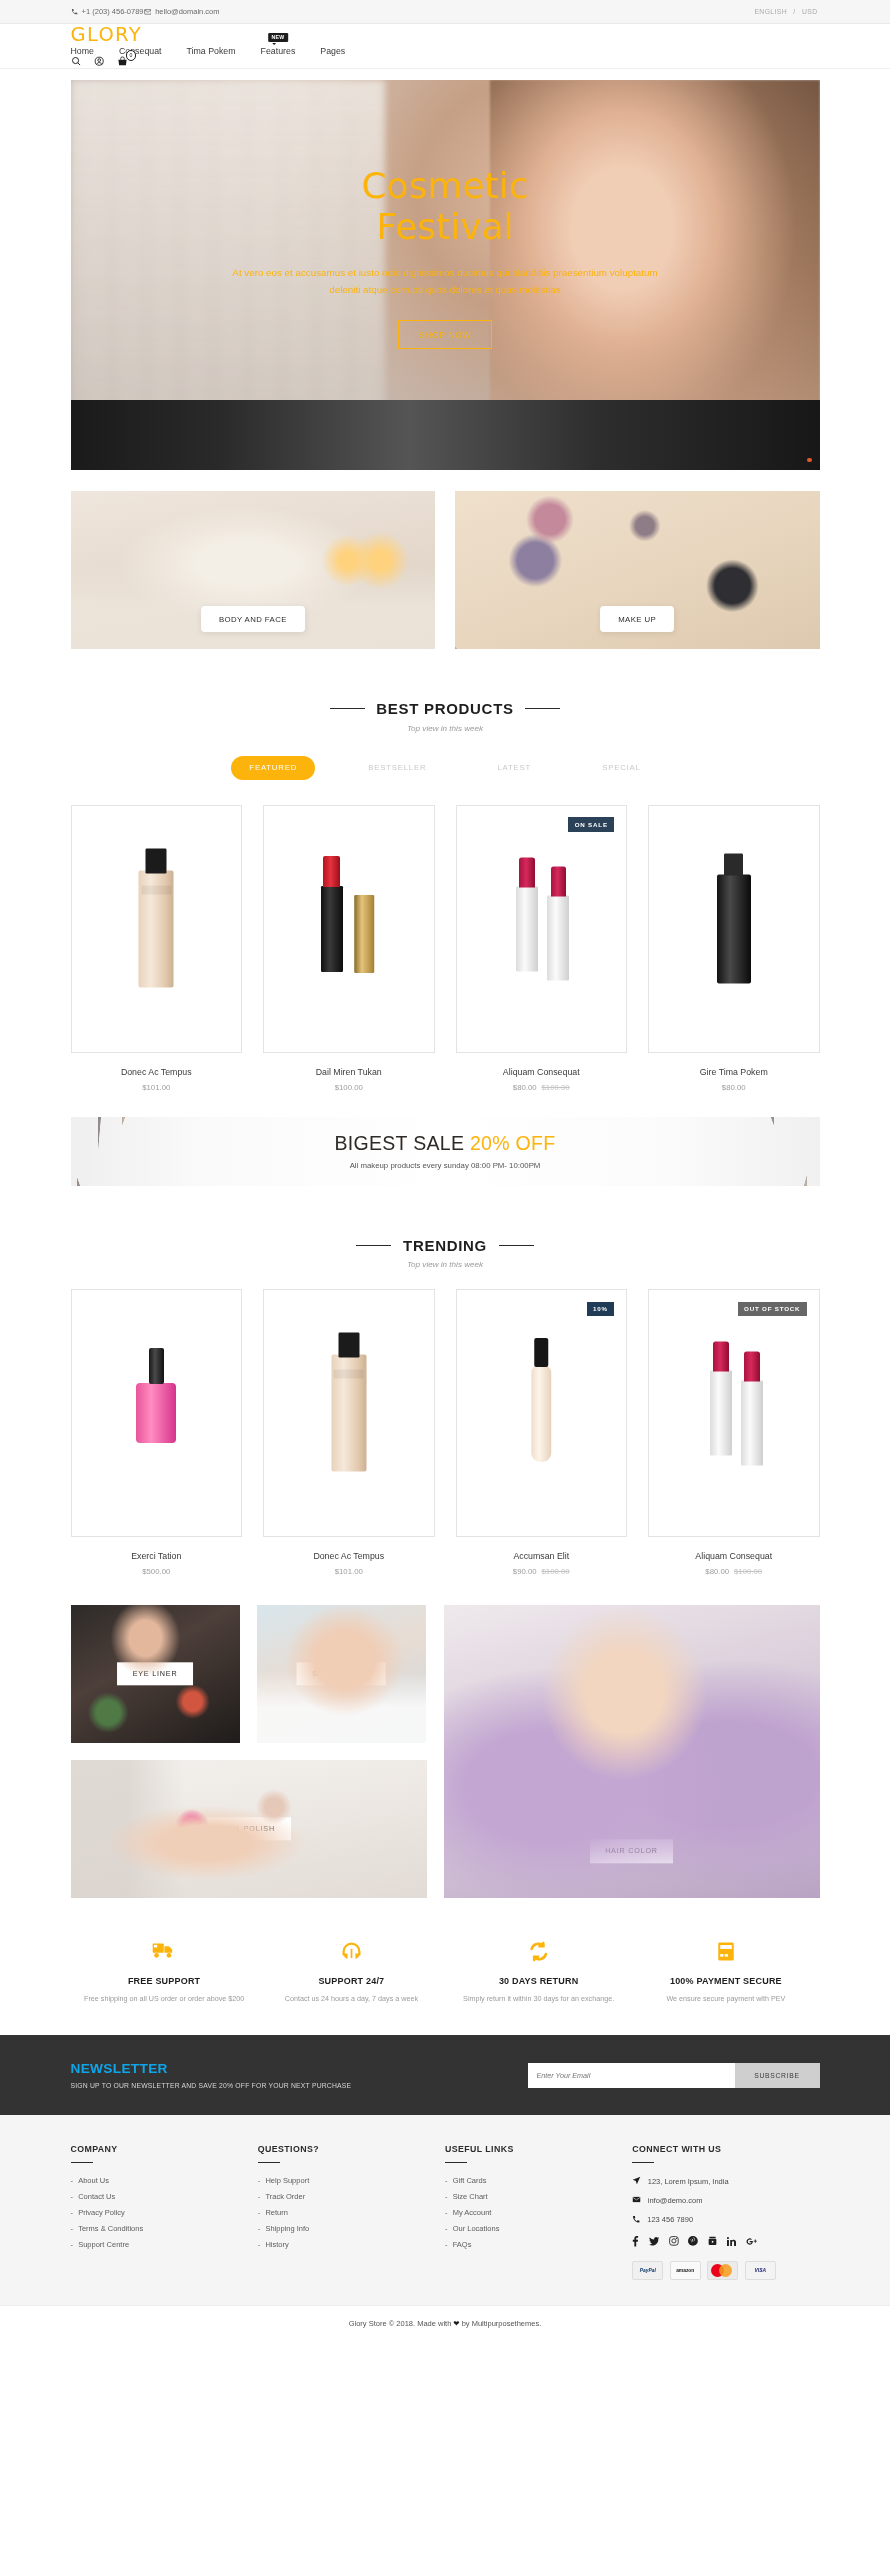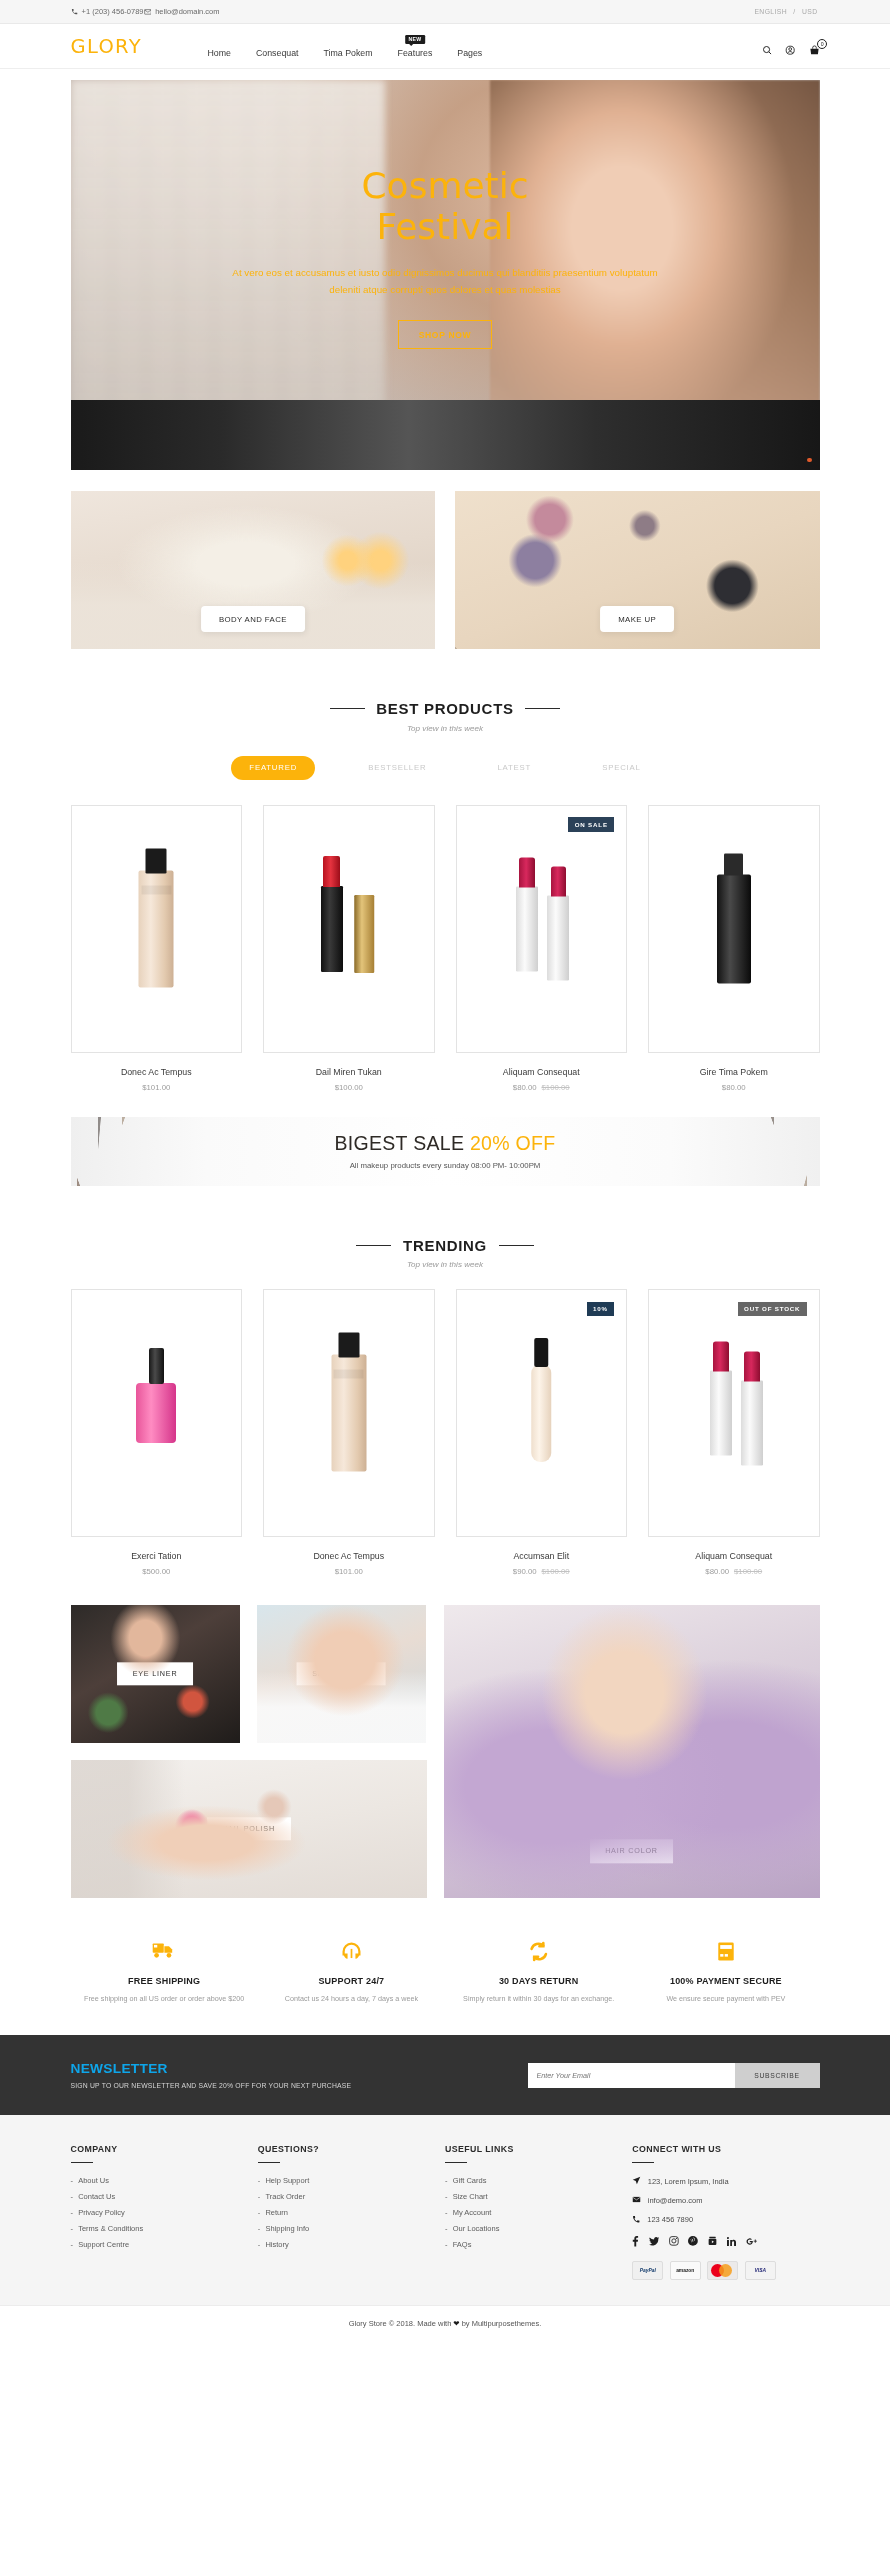--- a/index.html
+++ b/index.html
@@ -24,21 +24,21 @@
   }
   .topbar .wrap { display: flex; align-items: center; justify-content: space-between; width: 749px;}
   .tb-left { display: flex; align-items: center; gap: 0; }
   .tb-item { display: flex; align-items: center; gap: 3.9px; color: #6a6a6a; font-size: 7.5px;}
   .tb-item svg { display:block; }
   .tb-right { color: #a9a9a9; font-size: 6.8px; letter-spacing: 0.4px; }
   .tb-right span { padding: 0 2px; }
 
   
   .header { background:#fff; height: 45px; display:flex; align-items:center; border-bottom: 0.7px solid #eee;}
-  .header .wrap { display:flex; align-items:flex-end; }
+  .header .wrap { display:flex; align-items:flex-start;flex-direction:column; }
   .logo {
     font-size: 19.5px;
     letter-spacing: 1.3px;
     color: #fcb30b;
     font-weight: 400;
     font-family: "DejaVu Sans", sans-serif;
     width: 137px;
   }
   .nav { display:flex; align-items:center; gap: 25px; flex: 1;}
   .nav a {
@@ -107,21 +107,21 @@
   .hero-lower {
     position:absolute; left:0; bottom:0; width:100%; height:70px;
     background: linear-gradient(90deg,#1a1a1a 0%, #2a2a2a 20%, #555 45%, #2e2e2e 70%, #171717 100%);
   }
   .hero-content { position:absolute; inset:0; display:flex; flex-direction:column; align-items:center; padding-top:85px; z-index:3;}
   .hero-title { color:#fcb30b; font-size:36px; line-height:1.14; text-align:center; font-weight:400; font-family:"DejaVu Sans",sans-serif;}
   .hero-sub { color:#fcb30b; font-size:9.8px; line-height:1.75; text-align:center; max-width:456px; margin-top:17px;}
   .hero-btn {
     margin-top: 22px;
     border:0.7px solid #fcb30b; color:#fcb30b;
-    padding: 8.5px 19.5px; font-size:8.5px; letter-spacing:0.7px; background:transparent; cursor:pointer;font-weight:bold;
+    padding: 8.5px 19.5px; font-size:8.5px; letter-spacing:0.7px; background:transparent; cursor:pointer;
   }
   .hero-dot { position:absolute; right:7.8px; bottom:7.8px; width:4.6px; height:4.6px; background:#e05a2b; border-radius:50%; z-index:4;}
 
   
   .cats { width:749px; margin: 21px auto 0; display:flex; gap: 19.5px; }
   .cat { position:relative; flex:1; height: 158px; overflow:hidden; }
   .cat .ph { position:absolute; inset:0; }
   .cat1 .ph { background: linear-gradient(160deg,#fcdf9c 0%, #fbd98f 45%, #f8d285 100%); }
   .cat1 .ph:after{
     content:""; position:absolute; left:24%; top:28%; width:58%; height:72%;
@@ -554,21 +554,21 @@
   <div class="srv">
     <div class="srv-ic">
       <svg width="23.5" height="19.5" viewBox="0 0 36 30" fill="#fcb30b">
           <rect x="1" y="4" width="17" height="14" rx="1"></rect>
           <path d="M19 8h7l5 5v5H19z"></path>
           <circle cx="7" cy="22" r="3.6"></circle>
           <circle cx="26" cy="22" r="3.6"></circle>
           <rect x="3" y="6" width="5" height="4" fill="#fff"></rect>
         </svg>
     </div>
-    <div class="srv-title">FREE SHIPPING</div>
+    <div class="srv-title">FREE SUPPORT</div>
     <div class="srv-desc">Free shipping on all US order or order above $200</div>
   </div>
   <div class="srv">
     <div class="srv-ic">
       <svg width="21" height="21" viewBox="0 0 32 32" fill="none" stroke="#fcb30b" stroke-width="3.4">
           <path d="M4 22V16a12 12 0 0124 0v6"></path>
           <path d="M4 19c0 5 3 8 6 8V19H4zM28 19c0 5-3 8-6 8V19h6z" fill="#fcb30b" stroke="none"></path>
           <path d="M16 12v14" stroke-width="2.6"></path>
         </svg>
     </div>

